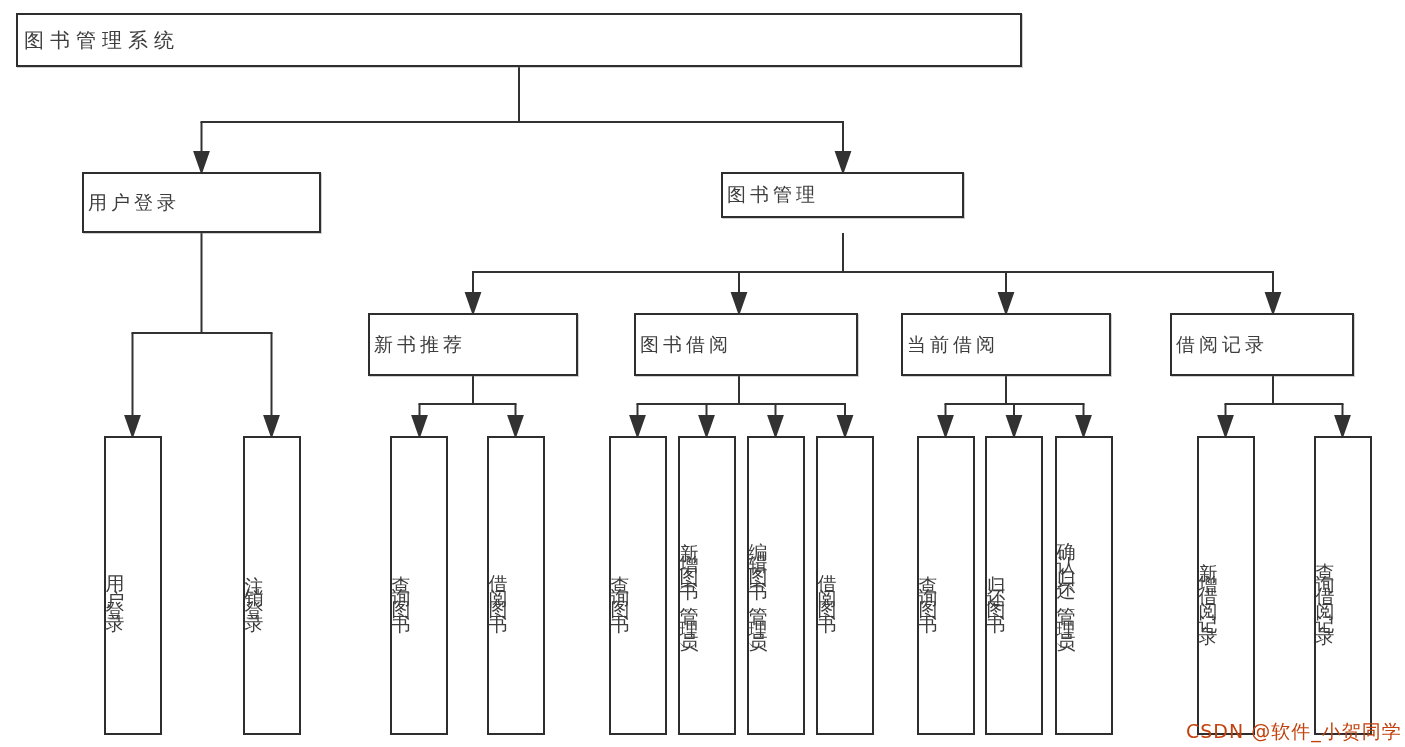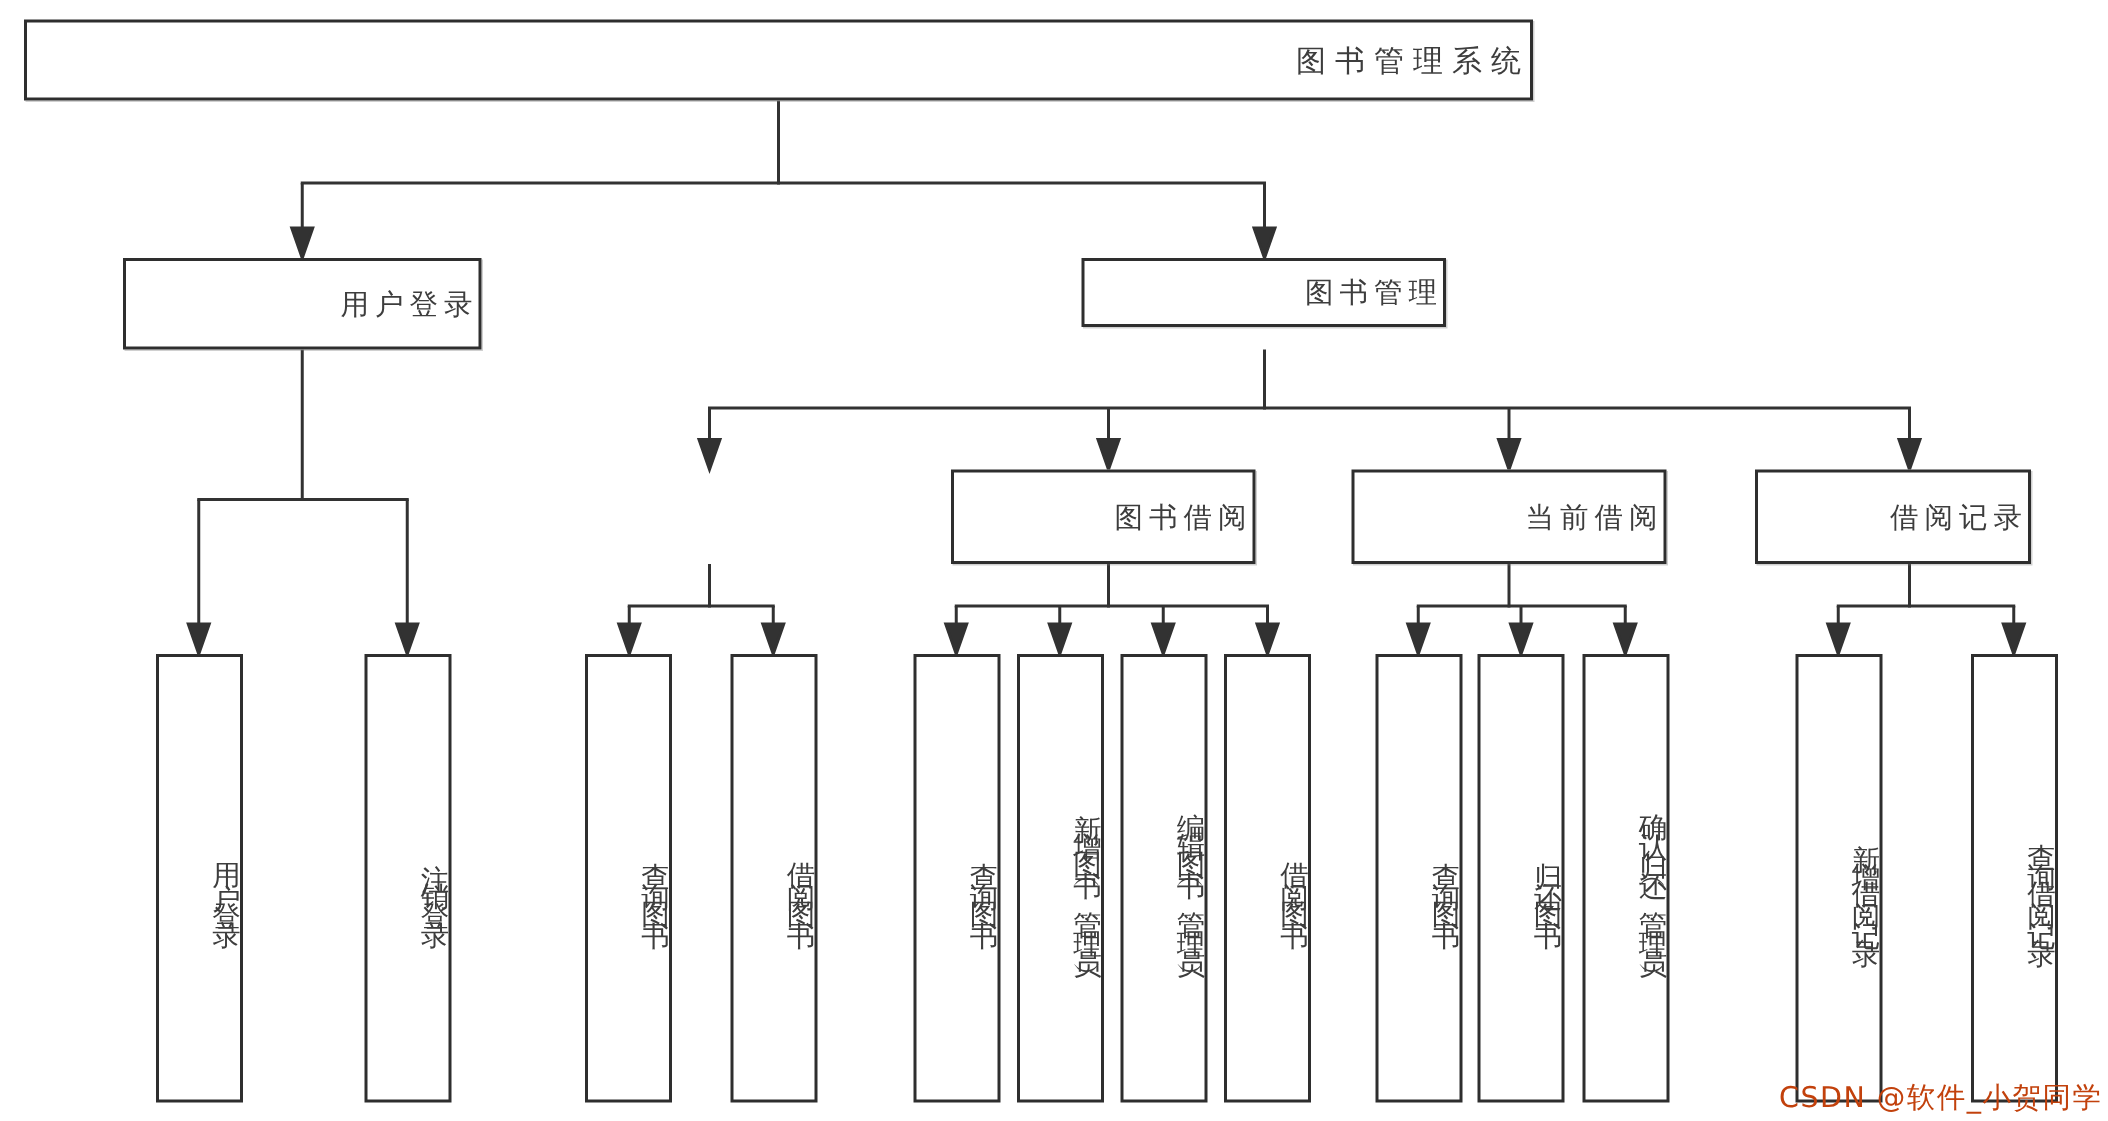--- a/index.html
+++ b/index.html
@@ -3,21 +3,21 @@
 <meta charset="utf-8">
 <style>
   html,body{margin:0;padding:0;background:#ffffff;}
   .stage{
     position:relative;width:1405px;height:747px;background:#ffffff;overflow:hidden;
     font-family:"DejaVu Sans","Liberation Sans",sans-serif;color:#3d3d3d;
   }
   .connectors{position:absolute;left:0;top:0;width:1405px;height:747px;}
   .box{
     position:absolute;box-sizing:border-box;background:#ffffff;
-    border:2px solid #2e2e2e;display:flex;align-items:center;justify-content:flex-end;
+    border:2px solid #2e2e2e;display:flex;align-items:center;justify-content:flex-start;
     z-index:2;
   }
   .box.shadow{box-shadow:1px 1px 0 rgba(120,120,120,.35);}
   .h-label{font-size:19px;letter-spacing:4px;text-indent:4px;white-space:nowrap;}
   .root-label{font-size:20px;letter-spacing:6px;text-indent:6px;white-space:nowrap;}
   .v-label{
     writing-mode:vertical-rl;text-orientation:mixed;
     font-size:19px;letter-spacing:13px;line-height:1;white-space:nowrap;
   }
   .watermark{
@@ -96,21 +96,24 @@
     <span class="root-label">图书管理系统</span>
   </div>
 
   <div class="box shadow" style="left:82px;top:172px;width:239px;height:61px">
     <span class="h-label">用户登录</span>
   </div>
   <div class="box shadow" style="left:721px;top:172px;width:243px;height:46px">
     <span class="h-label">图书管理</span>
   </div>
 
-  <div class="box shadow" style="left:634px;top:313px;width:203px;height:63px">
+  <div class="box shadow" style="left:368px;top:313px;width:210px;height:63px">
+    <span class="h-label">新书推荐</span>
+  </div>
+  <div class="box shadow" style="left:634px;top:313px;width:224px;height:63px">
     <span class="h-label">图书借阅</span>
   </div>
   <div class="box shadow" style="left:901px;top:313px;width:210px;height:63px">
     <span class="h-label">当前借阅</span>
   </div>
   <div class="box shadow" style="left:1170px;top:313px;width:184px;height:63px">
     <span class="h-label">借阅记录</span>
   </div>
 
   <div class="box" style="left:104px;top:436px;width:58px;height:299px">

